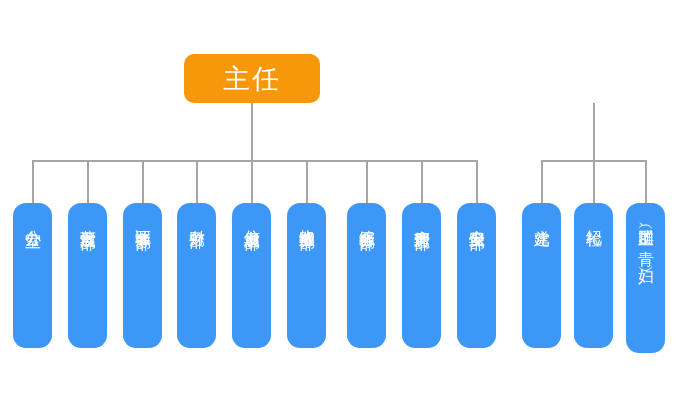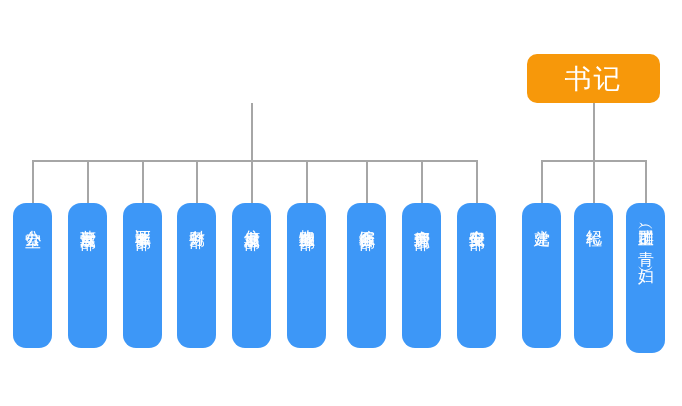--- a/index.html
+++ b/index.html
@@ -64,20 +64,23 @@
     background: #a6a6a6;
   }
   .line-v { width: 2px; }
   .line-h { height: 2px; }
 </style>
 </head>
 <body>
 
 <div id="chart">
 
+  <div class="node-top" style="left:184px; top:54px; width:136px; height:49px;">
+    <span>主任</span>
+  </div>
 
   <div class="line line-v" style="left:251px; top:103px; width:2px; height:58px;"></div>
 
   <div class="line line-h" style="left:32px; top:160px; width:444px; height:2px;"></div>
 
   <div class="line line-v" style="left:32px;  top:160px; height:45px;"></div>
   <div class="line line-v" style="left:87px;  top:160px; height:45px;"></div>
   <div class="line line-v" style="left:142px; top:160px; height:45px;"></div>
   <div class="line line-v" style="left:196px; top:160px; height:45px;"></div>
   <div class="line line-v" style="left:251px; top:160px; height:45px;"></div>
@@ -107,23 +110,20 @@
   <div class="node-leaf" style="left:347px; top:203px; width:39px; height:145px;">
     <span class="leaf-label">综合服务部</span>
   </div>
   <div class="node-leaf" style="left:402px; top:203px; width:39px; height:145px;">
     <span class="leaf-label">房产管理部</span>
   </div>
   <div class="node-leaf" style="left:457px; top:203px; width:39px; height:145px;">
     <span class="leaf-label">安全保卫部</span>
   </div>
 
-  <div class="node-top" style="left:527px; top:54px; width:133px; height:49px;">
-    <span>书记</span>
-  </div>
 
   <div class="line line-v" style="left:593px; top:103px; width:2px; height:58px;"></div>
   <div class="line line-h" style="left:541px; top:160px; width:105px; height:2px;"></div>
 
   <div class="line line-v" style="left:541px; top:160px; height:45px;"></div>
   <div class="line line-v" style="left:593px; top:160px; height:45px;"></div>
   <div class="line line-v" style="left:645px; top:160px; height:45px;"></div>
 
   <div class="node-leaf" style="left:522px; top:203px; width:39px; height:145px;">
     <span class="leaf-label">党建</span>

